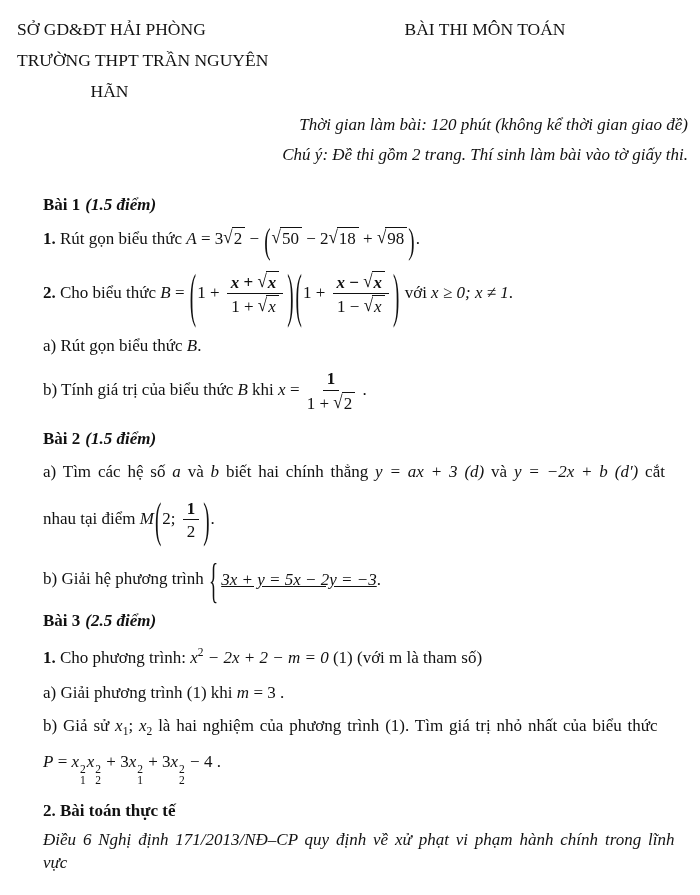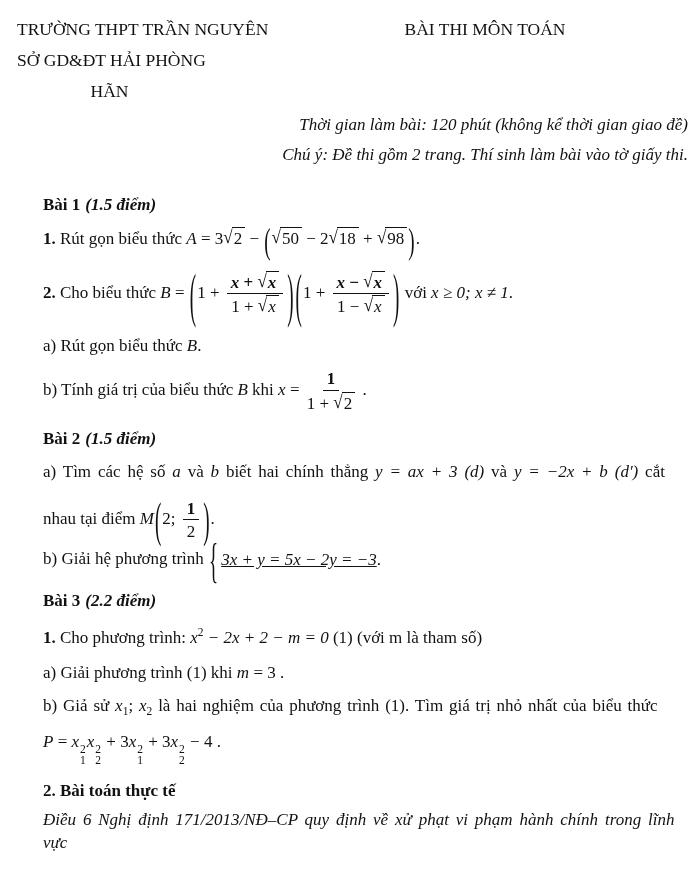--- a/index.html
+++ b/index.html
@@ -47,22 +47,22 @@
   sub { font-size:11.5px; vertical-align:-4px; }
   .vm { vertical-align:middle; }
 </style>
 </head>
 <body>
 
 <div class="page">
 
   <div class="hdr">
     <div class="hdr-left">
+      <div>SỞ GD&amp;ĐT HẢI PHÒNG</div>
       <div>TRƯỜNG THPT TRẦN NGUYÊN</div>
-      <div>SỞ GD&amp;ĐT HẢI PHÒNG</div>
       <div class="l3">HÃN</div>
     </div>
     <div class="hdr-right">
       <div>BÀI THI MÔN TOÁN</div>
     </div>
   </div>
   <div class="notes">
     <div>Thời gian làm bài: 120 phút (không kể thời gian giao đề)</div>
     <div>Chú ý: Đề thi gồm 2 trang. Thí sinh làm bài vào tờ giấy thi.</div>
   </div>
@@ -104,29 +104,29 @@
     <span>a)</span><span> Tìm các hệ số </span><span class="mi">a</span><span> và </span><span class="mi">b</span><span> biết hai chính thẳng </span><span class="mi">y = ax + 3 (d)</span><span> và </span><span class="mi">y = −2x + b  (d′)</span><span> cắt</span>
   </div>
 
   <div class="para" style="margin-top:14px">
     <span>nhau tại điểm </span><span class="mi">M</span><span class="bp" style="--sy:2.5">(</span><span>2; </span><span class="frac">
         <span class="num">1</span>
         <span class="den">2</span>
       </span><span class="bp" style="--sy:2.5">)</span><span>.</span>
   </div>
 
-  <div class="para" style="margin-top:4px">
+  <div class="para" style="margin-top:24px">
     <span>b)</span><span> Giải hệ phương trình </span><span class="bp" style="--sy:2.6">{</span><span class="sys">
         <span class="mi">3x + y = 5</span>
         <span class="mi">x − 2y = −3</span>
       </span><span class="vm">.</span>
   </div>
 
   <div class="ph" style="margin-top:16px">
-    <span>Bài 3</span><span class="pts">(2.2 điểm)</span>
+    <span>Bài 3</span><span class="pts">(2.5 điểm)</span>
   </div>
 
   <div class="para" style="margin-top:12px">
     <span class="b">1.</span><span> Cho phương trình:  </span><span class="mi">x</span><sup>2</sup><span class="mi"> − 2x + 2 − m = 0</span><span>  (1)</span><span>  (với m là tham số)</span>
   </div>
 
   <div class="para" style="margin-top:12px">
     <span>a)</span><span> Giải phương trình (1) khi </span><span class="mi">m</span><span> = 3</span><span> .</span>
   </div>
 

